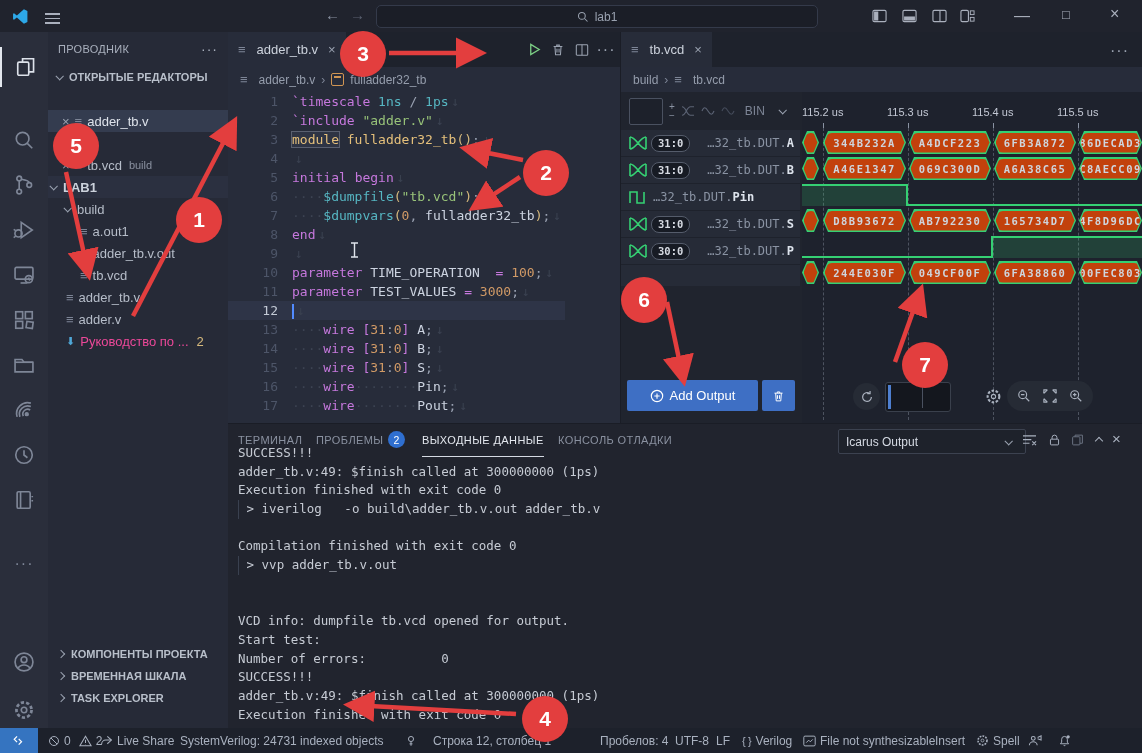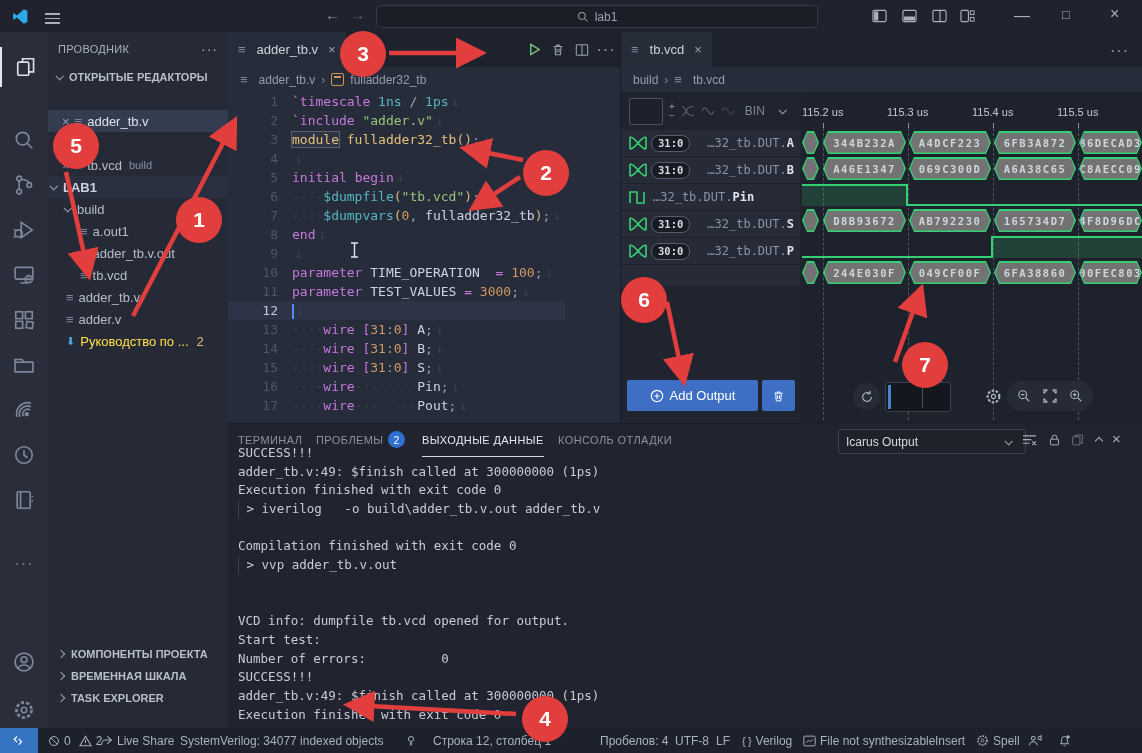--- a/index.html
+++ b/index.html
@@ -23,21 +23,21 @@
   #side-title{height:34px;display:flex;align-items:center;justify-content:space-between;padding:0 10px;font-size:11px;color:#a9b0bd;letter-spacing:.3px;}
   .srow{height:22px;display:flex;align-items:center;font-size:13px;color:#b6bdc9;white-space:nowrap;overflow:hidden;}
   .srow.hdr{font-size:11px;font-weight:bold;color:#b8bfca;}
   .srow.sel{background:#343c4f;color:#dde2ea;}
   .srow.ws{font-weight:bold;color:#ccd2dc;background:#2b3040;}
   .fico{color:#7d8596;font-size:13px;margin-right:5px;}
   .chev{display:inline-block;width:5px;height:5px;border-right:1.4px solid #9aa2b0;border-bottom:1.4px solid #9aa2b0;margin:0 7px 0 2px;flex:none;}
   .chev.down{transform:rotate(45deg) translateY(-1px);}
   .chev.right{transform:rotate(-45deg);}
   .desc{color:#8a91a0;font-size:11px;margin-left:7px;}
-  .guide-label{color:#fde047;}
+  .guide-label{color:#ec4899;}
   .guide-badge{color:#d7ba7d;margin-left:8px;}
   #side-bottom .srow{font-size:11px;font-weight:bold;}
   
   #editor{left:228px;top:32px;width:392px;height:391px;background:#272c3a;}
   .tabbar{position:absolute;left:0;top:0;right:0;height:35px;background:#1e222c;display:flex;}
   .tab{height:35px;display:flex;align-items:center;padding:0 10px;background:#272c3a;color:#ccd2dc;font-size:13px;gap:6px;}
   .tab .close{color:#9aa2b0;font-size:13px;margin-left:4px;}
   .crumbs{position:absolute;left:0;top:35px;right:0;height:25px;display:flex;align-items:center;gap:6px;padding-left:12px;font-size:12px;color:#959dac;background:#272c3a;}
   .crumb-sep{color:#7d8596;font-size:12px;}
   .modico{width:11px;height:11px;border:1.3px solid #cf9553;border-radius:2px;position:relative;}
@@ -78,21 +78,21 @@
   .wbadge{margin-left:4px;padding:0 6px;height:15px;line-height:15px;border:1px solid #555c6b;border-radius:8px;background:#171b24;font-size:10.5px;font-weight:bold;color:#d6dae2;}
   .wname .nm{position:absolute;right:6px;color:#8a93a3;}
   .wname.bit .nm{position:static;margin-left:8px;}
   .wname .nm b{color:#dde3ec;font-weight:bold;}
   #wave-area{left:181px;top:60px;width:341px;height:331px;background:#1e222d;}
   .tl-label{position:absolute;top:14px;font-size:11px;color:#c3c8d4;}
   .tl-tick{position:absolute;top:31px;width:1px;height:5px;background:#8a93a3;}
   .wgrid{position:absolute;top:36px;height:292px;width:0;border-left:1px dashed rgba(190,200,215,.3);}
   .wrow{position:absolute;left:0;width:341px;height:26px;}
   .seg{position:absolute;top:1px;height:23px;background:#35d073;clip-path:polygon(5px 0,calc(100% - 5px) 0,100% 50%,calc(100% - 5px) 100%,5px 100%,0 50%);}
-  .seg i{position:absolute;inset:1.5px;background:#737373;clip-path:polygon(4px 0,calc(100% - 4px) 0,100% 50%,calc(100% - 4px) 100%,4px 100%,0 50%);display:flex;align-items:center;justify-content:center;font:bold 10.5px "DejaVu Sans Mono",monospace;color:#ced5dd;letter-spacing:1.5px;font-style:normal;}
+  .seg i{position:absolute;inset:1.5px;background:#c2410c;clip-path:polygon(4px 0,calc(100% - 4px) 0,100% 50%,calc(100% - 4px) 100%,4px 100%,0 50%);display:flex;align-items:center;justify-content:center;font:bold 10.5px "DejaVu Sans Mono",monospace;color:#ced5dd;letter-spacing:1.5px;font-style:normal;border-radius:7px;}
   .bit-hi{position:absolute;top:2px;bottom:2px;background:rgba(53,208,115,.18);border-top:2px solid #35d073;}
   .bit-lo{position:absolute;bottom:2px;height:2px;background:#35d073;}
   .bit-edge{position:absolute;top:2px;bottom:2px;width:2px;background:#35d073;}
   #add-signals{left:6px;top:348px;width:131px;height:31px;background:#3e6fc4;border-radius:2px;color:#fff;font-size:13px;display:flex;align-items:center;justify-content:center;gap:6px;}
   #wv-trash{left:141px;top:348px;width:33px;height:31px;background:#3e6fc4;border-radius:2px;display:flex;align-items:center;justify-content:center;}
   .wctrl{background:#262b35;border-radius:16px;display:flex;align-items:center;justify-content:center;color:#aab2bf;}
   #wv-scroll{left:264px;top:350px;width:64px;height:28px;background:#14171e;border:1px solid #3a404c;border-radius:3px;}
   #wv-scroll .bluebar{position:absolute;left:2px;top:2px;bottom:2px;width:3px;background:#4e7fd0;}
   #wv-scroll .div{position:absolute;left:36px;top:3px;bottom:3px;width:1px;background:#4a5160;}
   
@@ -657,21 +657,21 @@
       <span>2</span>
     </div>
     <div class="sitem" style="left:100px">
       <svg width="13" height="13" viewBox="0 0 16 16" stroke="#a9b1bf" fill="none" stroke-width="1.3">
           <path d="M9 3 L14 7.5 L9 12"></path>
           <path d="M14 7.5 H7 a5 5 0 0 0 -5 5"></path>
         </svg>
       <span>Live Share</span>
     </div>
     <div class="sitem" style="left:180px">
-        <span>SystemVerilog: 34077 indexed objects</span>
+        <span>SystemVerilog: 24731 indexed objects</span>
       </div>
     <svg class="abs" style="left:405px;top:6px" width="12" height="13" viewBox="0 0 16 16" stroke="#a9b1bf" fill="none" stroke-width="1.3">
         <circle cx="8" cy="6" r="3.4"></circle>
         <path d="M8 9.4 V15 M6 12.5 h4"></path>
       </svg>
     <div class="sitem" style="left:433px">
         <span>Строка 12, столбец 1</span>
       </div>
     <div class="sitem" style="left:600px">
         <span>Пробелов: 4</span>

